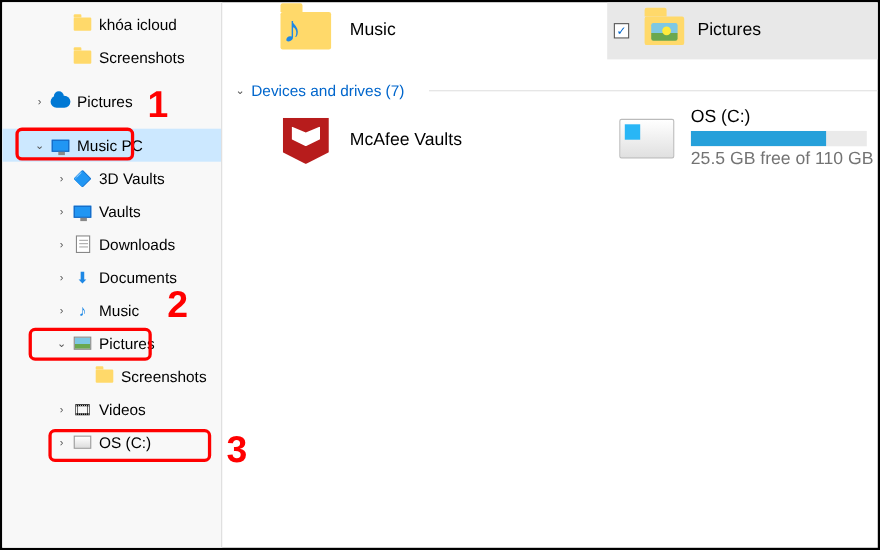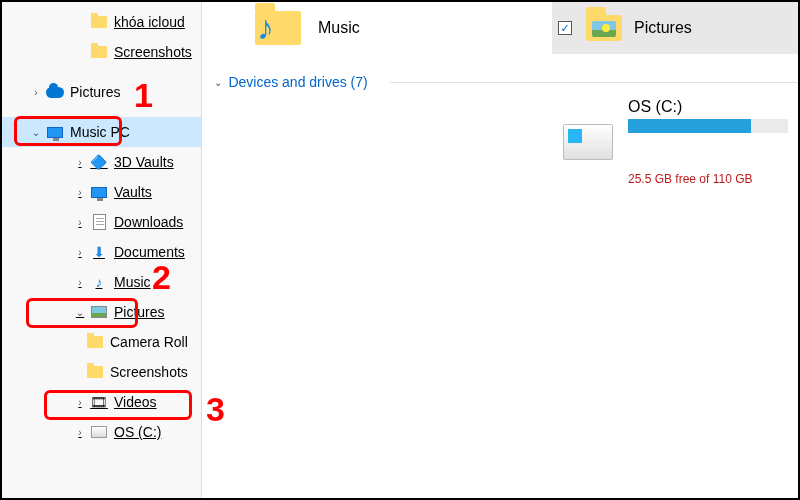--- a/index.html
+++ b/index.html
@@ -4,34 +4,34 @@
 <style>
   * { box-sizing: border-box; margin: 0; padding: 0; font-family: "Segoe UI", Tahoma, sans-serif; }
   body { width: 800px; height: 500px; overflow: hidden; border: 2px solid #000; position: relative; background: #fff; }
   .layout { display: flex; height: 100%; }
   .sidebar { width: 200px; border-right: 1px solid #ddd; overflow: hidden; font-size: 14px; padding-top: 5px; background: #f8f8f8; }
   .tree-item { display: flex; align-items: center; height: 30px; padding-left: 8px; white-space: nowrap; position: relative; }
   .tree-item.selected { background: #cce8ff; }
   .tree-item .chev { width: 12px; height: 12px; display: inline-flex; align-items: center; justify-content: center; margin-right: 4px; color: #555; font-size: 10px; }
   .tree-item .icon { width: 18px; height: 18px; margin-right: 6px; display: inline-flex; align-items: center; justify-content: center; }
   .indent1 { padding-left: 28px; }
-  .indent2 { padding-left: 72px; text-decoration: underline; }
+  .indent2 { padding-left: 48px; }
   .indent3 { padding-left: 68px; }
   .main { flex: 1; position: relative; padding: 5px 0 0 10px; overflow: hidden; }
   .tile { position: absolute; display: flex; align-items: center; }
   .big-icon { width: 52px; height: 52px; margin-right: 14px; display: flex; align-items: center; justify-content: center; }
   .section-header { position: absolute; left: 12px; top: 72px; display: flex; align-items: center; color: #0066cc; font-size: 14px; }
   .section-header .chev { margin-right: 6px; font-size: 10px; color: #555; }
   .section-line { position: absolute; top: 80px; left: 188px; right: 0; height: 1px; background: #e0e0e0; }
   .header-tile { position: absolute; right: 0; top: 0; width: 246px; height: 52px; background: #e8e8e8; display: flex; align-items: center; padding-left: 6px; }
   .header-tile .chk { width: 14px; height: 14px; border: 1px solid #555; display: inline-flex; align-items: center; justify-content: center; font-size: 11px; color: #0066cc; margin-right: 12px; background:#fff; }
   .drive-info { display:flex; flex-direction:column; }
   .drive-bar { width:160px; height:14px; background:#eaeaea; margin:3px 0; position:relative; overflow:hidden; }
   .drive-bar-fill { position:absolute; left:0; top:0; bottom:0; background:#26a0da; }
-  .free-text { color:#b91c1c; font-size:12px;margin-top:36px; }
+  .free-text { color:#737373; font-size:16px; }
   .annot { position: absolute; color: #f00; font-size: 34px; font-weight: bold; font-family: Arial, sans-serif; }
   .annot-box { position: absolute; border: 3px solid #f00; border-radius: 6px; }
   
   .folder { width:16px; height:12px; background:#ffd96a; border-radius:1px; position:relative; }
   .folder:before { content:""; position:absolute; top:-3px; left:0; width:7px; height:3px; background:#ffd96a; border-radius:1px 1px 0 0; }
   .big-folder { width:46px; height:34px; background:#ffd96a; border-radius:2px; position:relative; }
   .big-folder:before { content:""; position:absolute; top:-8px; left:0; width:20px; height:8px; background:#ffd96a; border-radius:2px 2px 0 0; }
   .music-note { position:absolute; left:2px; bottom:-2px; font-size:34px; color:#1e88e5; }
   .pic-overlay { position:absolute; left:6px; top:6px; right:6px; bottom:4px; background: linear-gradient(180deg,#7ec8e3 55%,#6aa84f 55%); border-radius:2px; }
   .pic-overlay:after { content:""; position:absolute; right:6px; top:3px; width:8px; height:8px; background:#ffeb3b; border-radius:50%; }
@@ -117,27 +117,20 @@
       <span class="icon">
           <span class="pic-small"></span>
         </span>
       <span>Pictures</span>
     </div>
     <div class="tree-item indent3">
       <span class="chev"></span>
       <span class="icon">
           <span class="folder"></span>
         </span>
-      <span>Camera Roll</span>
-    </div>
-    <div class="tree-item indent3">
-      <span class="chev"></span>
-      <span class="icon">
-          <span class="folder"></span>
-        </span>
       <span>Screenshots</span>
     </div>
     <div class="tree-item indent2">
       <span class="chev">›</span>
       <span class="icon">🎞</span>
       <span>Videos</span>
     </div>
     <div class="tree-item indent2">
       <span class="chev">›</span>
       <span class="icon">
@@ -167,20 +160,26 @@
       </span>
       <span>Music</span>
     </div>
 
     <div class="section-header">
       <span class="chev">⌄</span>
       <span>Devices and drives (7)</span>
     </div>
     <div class="section-line"></div>
 
+    <div class="tile" style="left:50px; top:100px;">
+      <span class="big-icon">
+          <span class="mcafee"></span>
+        </span>
+      <span>McAfee Vaults</span>
+    </div>
 
     <div class="tile" style="left:360px; top:96px;">
       <span class="big-icon">
           <span class="disk-big"></span>
         </span>
       <div class="drive-info">
         <span>OS (C:)</span>
         <div class="drive-bar">
           <div class="drive-bar-fill" style="width:77%"></div>
         </div>

